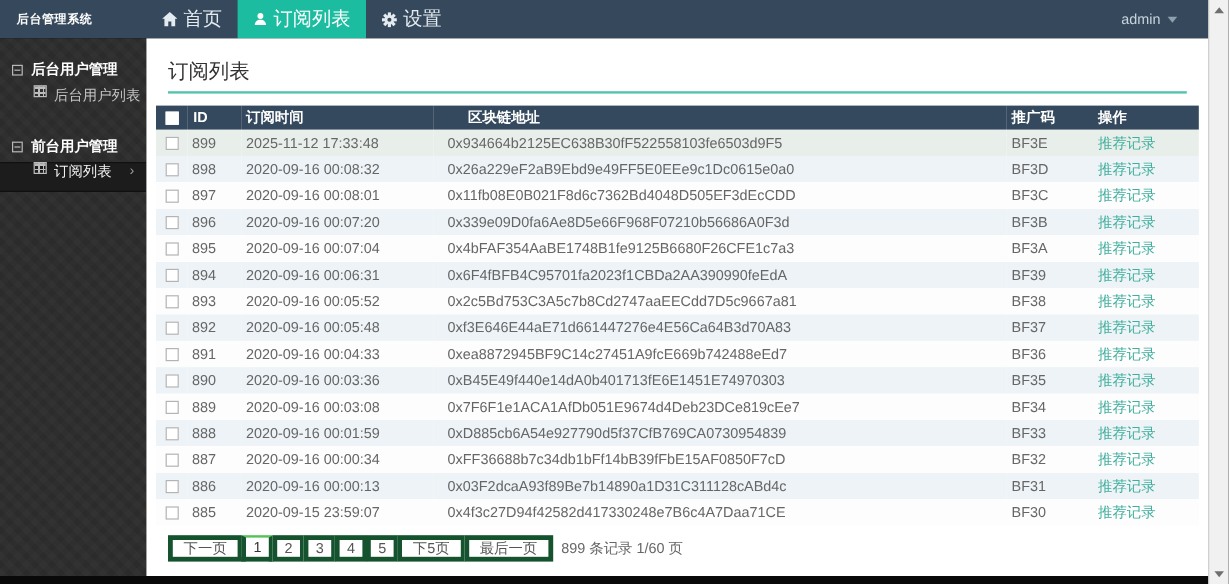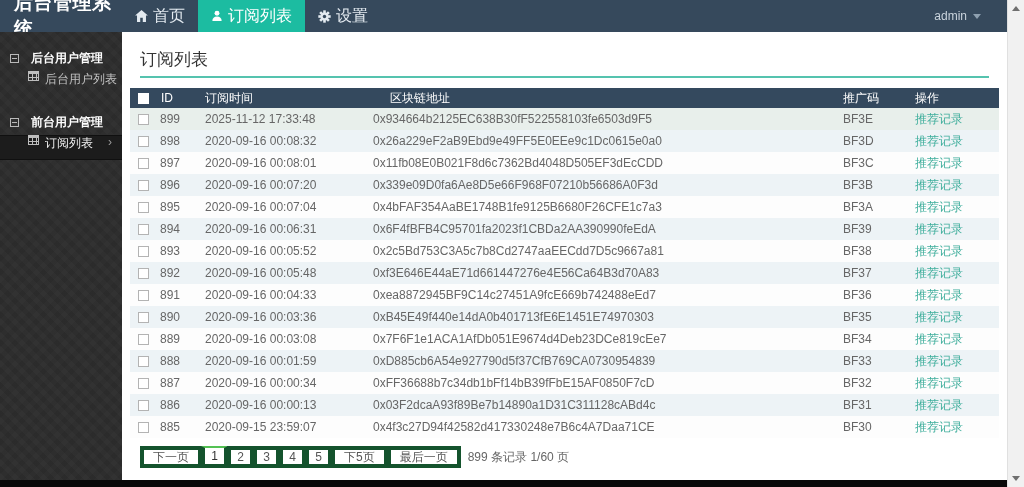--- a/index.html
+++ b/index.html
@@ -11,21 +11,21 @@
     font-size:12px;
   }
 
   
   .navbar {
     position:absolute; left:0; top:0; width:1007px; height:32px;
     background:#36495c; display:flex; align-items:stretch;
   }
   .brand {
     width:122px; display:flex; align-items:center; padding-left:14px;
-    color:#ffffff; font-size:19px; font-weight:bold; letter-spacing:0.5px;
+    color:#ffffff; font-size:10px; font-weight:bold; letter-spacing:0.5px;
   }
   .nav-item {
     display:flex; align-items:center; gap:5px; padding:0 13px;
     color:#e3eaf0; font-size:16px; cursor:pointer;
   }
   .nav-item.active { background:#1cbca1; color:#fff; }
   .nav-item .nv-icon { display:flex; align-items:center; }
   .nav-right {
     margin-left:auto; display:flex; align-items:center; gap:6px;
     padding-right:26px; color:#c9d3dc; font-size:12px; cursor:pointer;
@@ -38,21 +38,21 @@
   
   .sidebar {
     position:absolute; left:0; top:32px; width:122px; height:448px;
     background-color:#2e2e2e;
     background-image:
       repeating-linear-gradient(45deg, rgba(255,255,255,.018) 0 5px, transparent 5px 10px),
       repeating-linear-gradient(-45deg, rgba(0,0,0,.06) 0 5px, transparent 5px 10px);
     color:#c9c9c9;
   }
   .side-group-title {
-    height:25px; margin-top:14px; display:flex; align-items:center; gap:12px;
+    height:25px; margin-top:14px; display:flex; align-items:center; gap:7px;
     padding-left:10px; color:#fefefe; font-weight:bold; font-size:12px; cursor:pointer;
   }
   .side-sub {
     height:25px; display:flex; align-items:flex-start; gap:6px;
     padding-left:28px; color:#c3c3c3; font-size:12px; cursor:pointer; position:relative;
   }
   .side-sub.active {
     background:#1c1c1c; color:#f2f2f2;
     box-shadow:inset 0 1px 0 rgba(0,0,0,.4), inset 0 -1px 0 rgba(0,0,0,.4);
   }
@@ -74,21 +74,21 @@
   
   .main {
     position:absolute; left:122px; top:32px; width:885px; height:448px;
     background:#ffffff; padding:16px 8px 0 8px;
   }
   .page-title { margin-left:10px; font-size:17px; color:#333; font-weight:400; line-height:24px; }
   .title-rule { margin:4px 10px 0 10px; border-bottom:2px solid #55c3ae; }
 
   table.sub-table { width:869px; border-collapse:collapse; table-layout:fixed; margin-top:10px; }
   .sub-table th {
-    background:#34495e; color:#ffffff; font-weight:normal; font-size:12px;
+    background:#34495e; color:#ffffff; font-weight:bold; font-size:12px;
     height:20px; text-align:left; padding:0 0 0 5px; white-space:nowrap;
   }
   .sub-table th.col-cb { padding-left:8px; }
   .sub-table th.col-addr { padding-left:29px; }
   .sub-table th.col-code, .sub-table th.col-time { padding-left:4px;margin-left:20px; }
   .sub-table th.col-ops { padding-left:0; }
   .sub-table td {
     height:22px; font-size:12px; color:#666; padding:0 0 0 5px; white-space:nowrap;
     overflow:hidden;
   }

